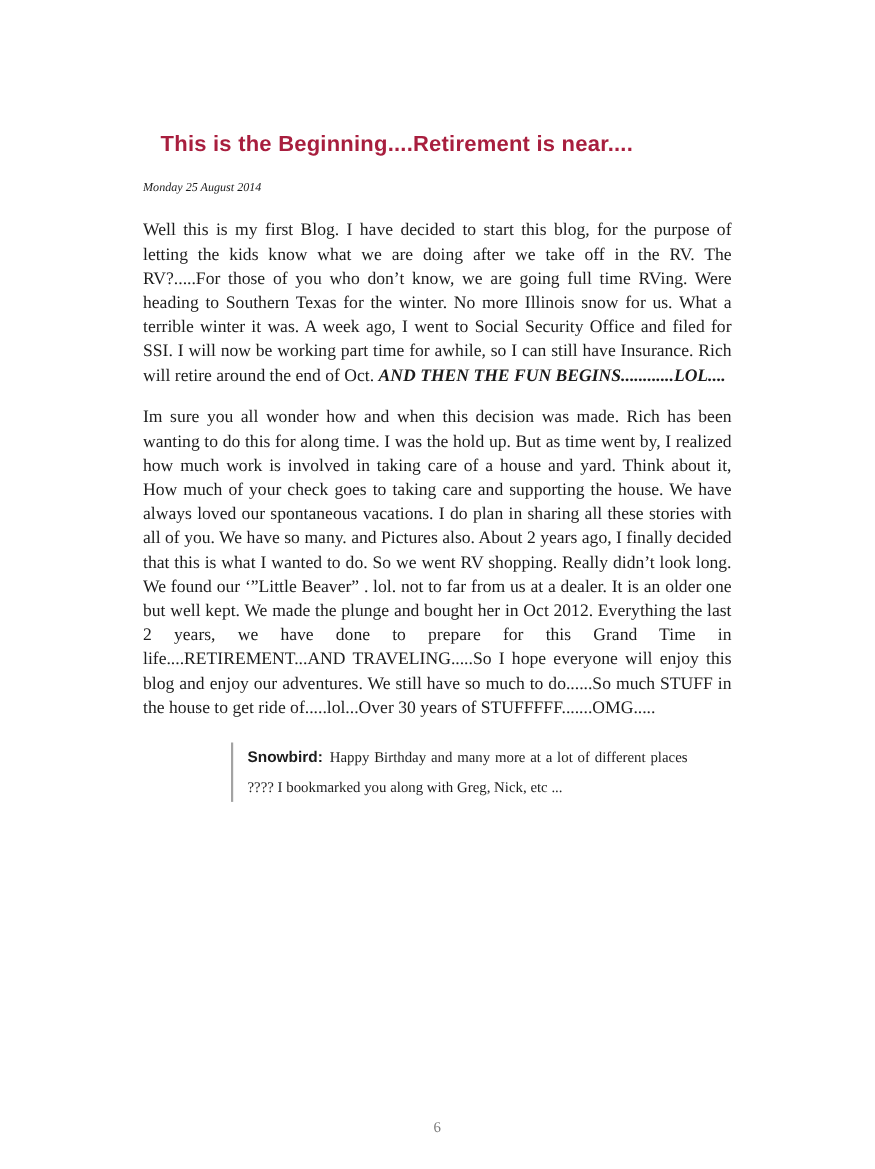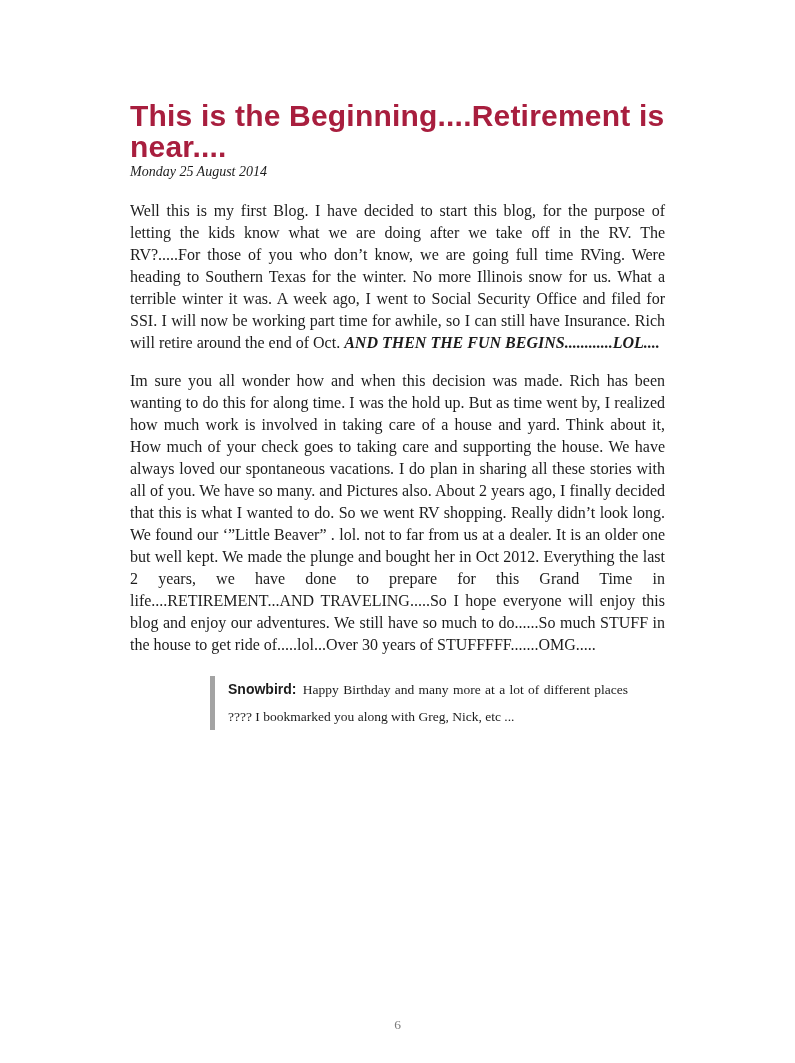--- a/index.html
+++ b/index.html
@@ -12,52 +12,52 @@
     width: 795px;
     height: 1063px;
     background: #ffffff;
     box-sizing: border-box;
     padding: 100px 130px 0 130px;
     font-family: "Liberation Serif", serif;
     color: #1c1c1c;
     overflow: hidden;
   }
   .post-title {
-    margin: 0;
+    margin: 16px;
     font-family: "Liberation Sans", sans-serif;
     font-weight: bold;
-    font-size: 30px;
+    font-size: 20px;
     line-height: 31px;
     color: #a81e3e;
     letter-spacing: 0.2px;
   }
   .post-date {
     font-style: italic;
-    font-size: 14px;
+    font-size: 11px;
     line-height: 16px;
     color: #1c1c1c;
     margin: 2px 0 20px 0;
   }
   .post-body p {
     font-size: 16px;
     line-height: 22px;
     text-align: justify;
     margin: 0 0 16px 0;
   }
   .run-bold-italic {
     font-weight: bold;
     font-style: italic;
   }
   .run-bold {
     font-weight: normal;
   }
   .comments {
     margin: 20px 0 0 80px;
     width: 400px;
-    border-left: 5px solid #a3a3a3;
+    border-left: 2px solid #a3a3a3;
     padding-left: 13px;
   }
   .comment {
     font-size: 13.5px;
     line-height: 27px;
     text-align: justify;
     margin: 0 0 10px 0;
   }
   .comment-author {
     font-family: "Liberation Sans", sans-serif;

